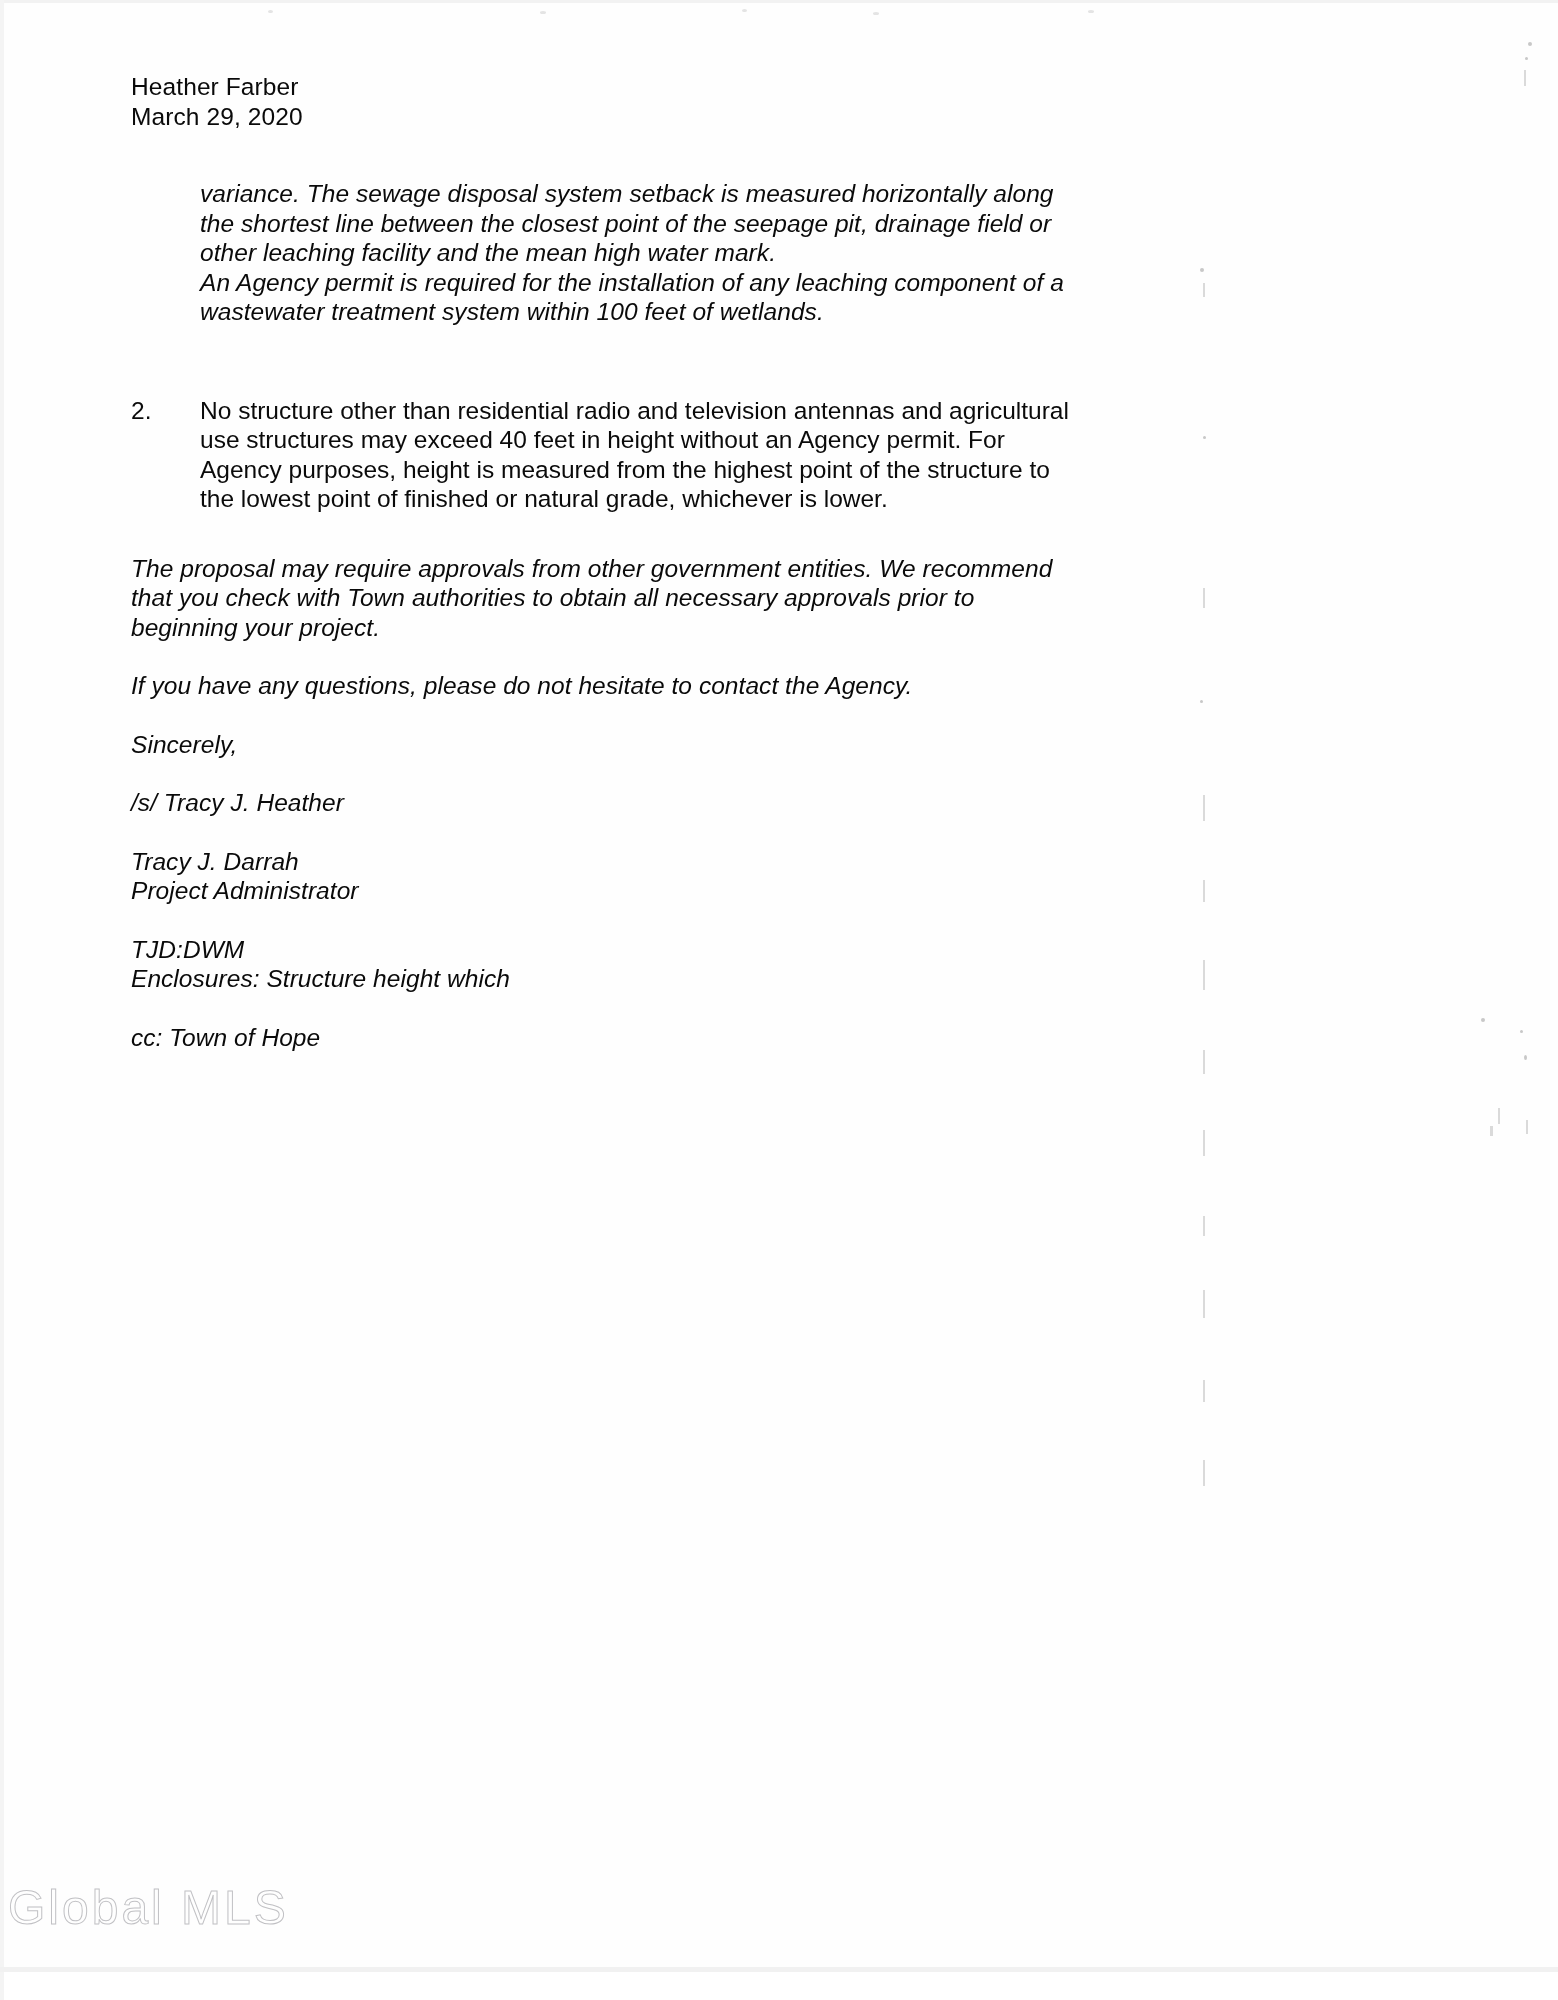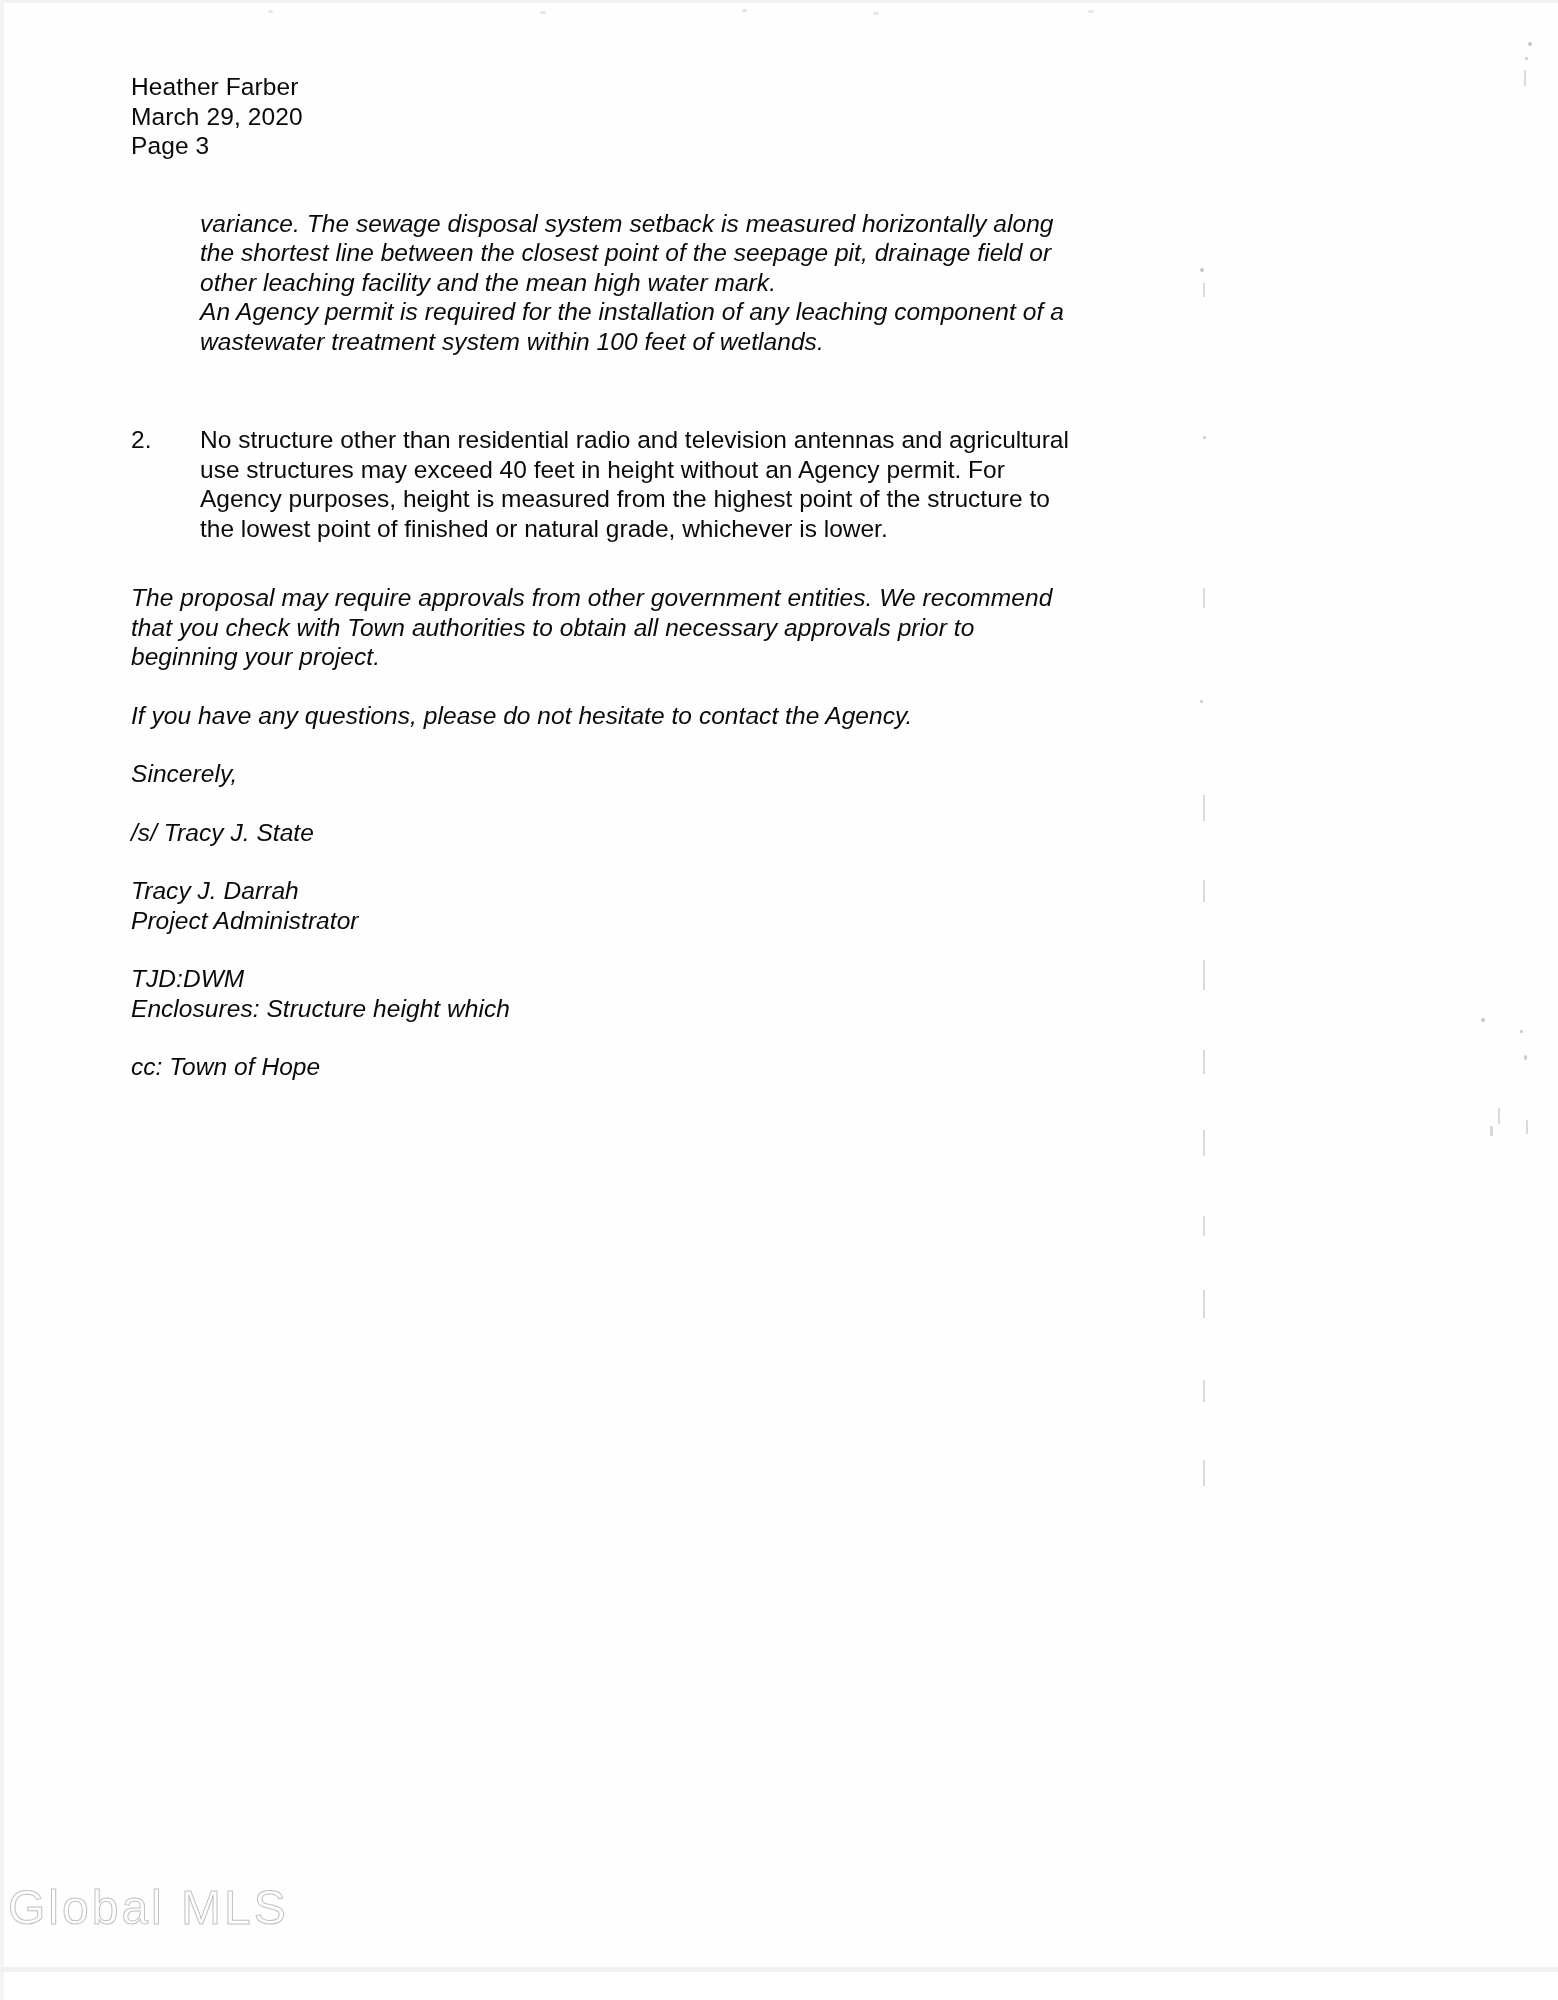--- a/index.html
+++ b/index.html
@@ -167,21 +167,20 @@
   <div class="speck" style="left:1524px;top:1055px;width:3px;height:5px;"></div>
   <div class="speck-line" style="left:1498px;top:1108px;width:2px;height:16px;"></div>
   <div class="speck-line" style="left:1490px;top:1126px;width:3px;height:10px;"></div>
   <div class="speck-line" style="left:1526px;top:1120px;width:2px;height:14px;"></div>
 
   <div id="letter-body">
 
     <div class="addressee-block">
       <div>Heather Farber</div>
       <div>March 29, 2020</div>
-      <div>Page 3</div>
     </div>
 
     <div class="sp-lg"></div>
 
     <div class="para indent-block">variance.  The sewage disposal system setback is measured horizontally along the shortest line between the closest point of the seepage pit, drainage field or other leaching facility and the mean high water mark.</div>
 
     <div class="para indent-block">An Agency permit is required for the installation of any leaching component of a wastewater treatment system within 100 feet of wetlands.</div>
 
     <div class="sp-sm"></div>
 
@@ -200,21 +199,21 @@
     <div class="sp-sm"></div>
 
     <div class="para flush-block">If you have any questions, please do not hesitate to contact the Agency.</div>
 
     <div class="sp-sm"></div>
 
     <div class="para flush-block">Sincerely,</div>
 
     <div class="sp-sm"></div>
 
-    <div class="para flush-block">/s/ Tracy J. State</div>
+    <div class="para flush-block">/s/ Tracy J. Heather</div>
 
     <div class="sp-sm"></div>
 
     <div class="para flush-block">Tracy J. Darrah</div>
     <div class="para flush-block">Project Administrator</div>
 
     <div class="sp-sm"></div>
 
     <div class="para flush-block">TJD:DWM</div>
     <div class="para flush-block">Enclosures: Structure height which</div>

